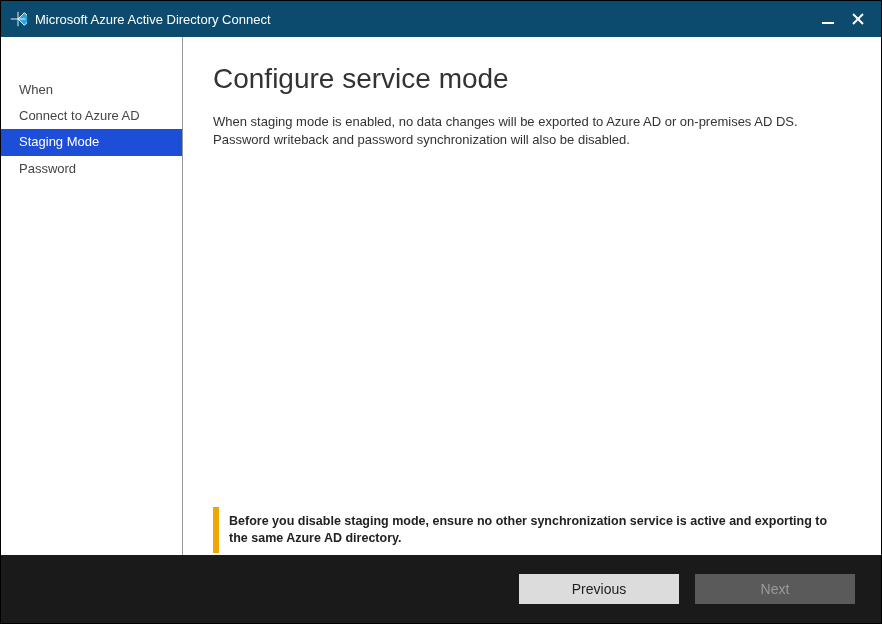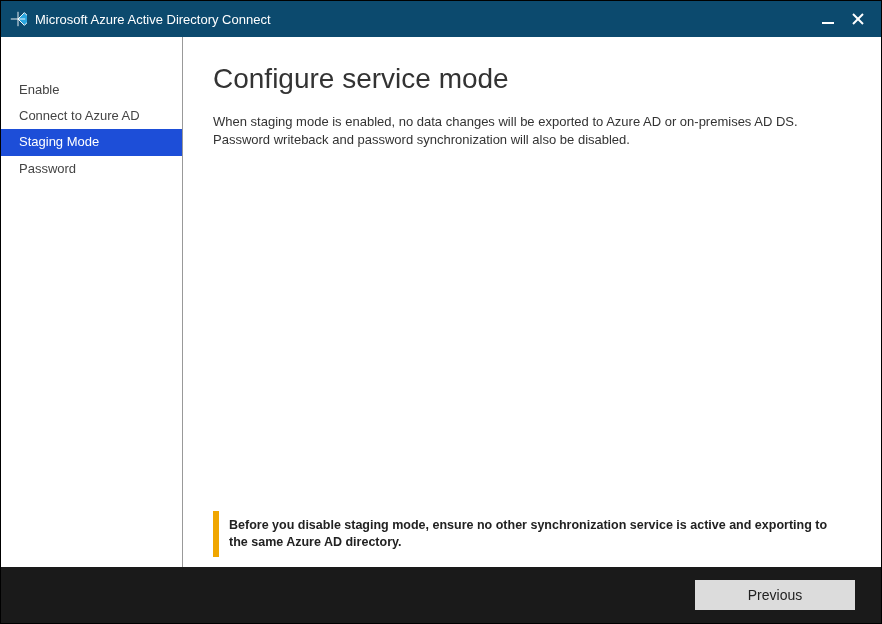--- a/index.html
+++ b/index.html
@@ -83,32 +83,32 @@
       align-items: center;
       gap: 6px;
       font-size: 13px;
       color: #333;
     }
     .checkbox-row input[type="checkbox"]{
       width:13px; height:13px;
     }
     .warning-box {
       position: absolute;
-      bottom: 10px;
+      bottom: 2px;
       left: 30px;
       right: 30px;
       border-left: 6px solid #f0a600;
       padding: 6px 10px;
       font-size: 12.5px;
       color: #222;
       font-weight: 700;
       line-height: 1.35;
     }
     .footer {
-      height: 56px;
+      height: 68px;
       background: #1a1a1a;
       display:flex;
       align-items:center;
       justify-content:flex-end;
       gap: 16px;
       padding-right: 26px;
       flex-shrink: 0;
     }
     .btn {
       width: 160px;
@@ -150,21 +150,21 @@
     <svg width="12" height="12" viewBox="0 0 12 12">
       <line x1="1" y1="1" x2="11" y2="11" stroke="#fff" stroke-width="2"></line>
       <line x1="11" y1="1" x2="1" y2="11" stroke="#fff" stroke-width="2"></line>
     </svg>
   </span>
 </div>
 
 <div class="body">
   <div class="sidebar">
     <div class="sidebar-item">
-      <span>Enable</span>
+      <span>When</span>
     </div>
     <div class="sidebar-item">
       <span>Connect to Azure AD</span>
     </div>
     <div class="sidebar-item active">
       <span>Staging Mode</span>
     </div>
     <div class="sidebar-item">
       <span>Password</span>
     </div>
@@ -176,13 +176,14 @@
 
 
     <div class="warning-box">
       <span>Before you disable staging mode, ensure no other synchronization service is active and exporting to the same Azure AD directory.</span>
     </div>
   </div>
 </div>
 
 <div class="footer">
   <button class="btn btn-secondary">Previous</button>
+  <button class="btn btn-primary">Next</button>
 </div>
 
 </body></html>

